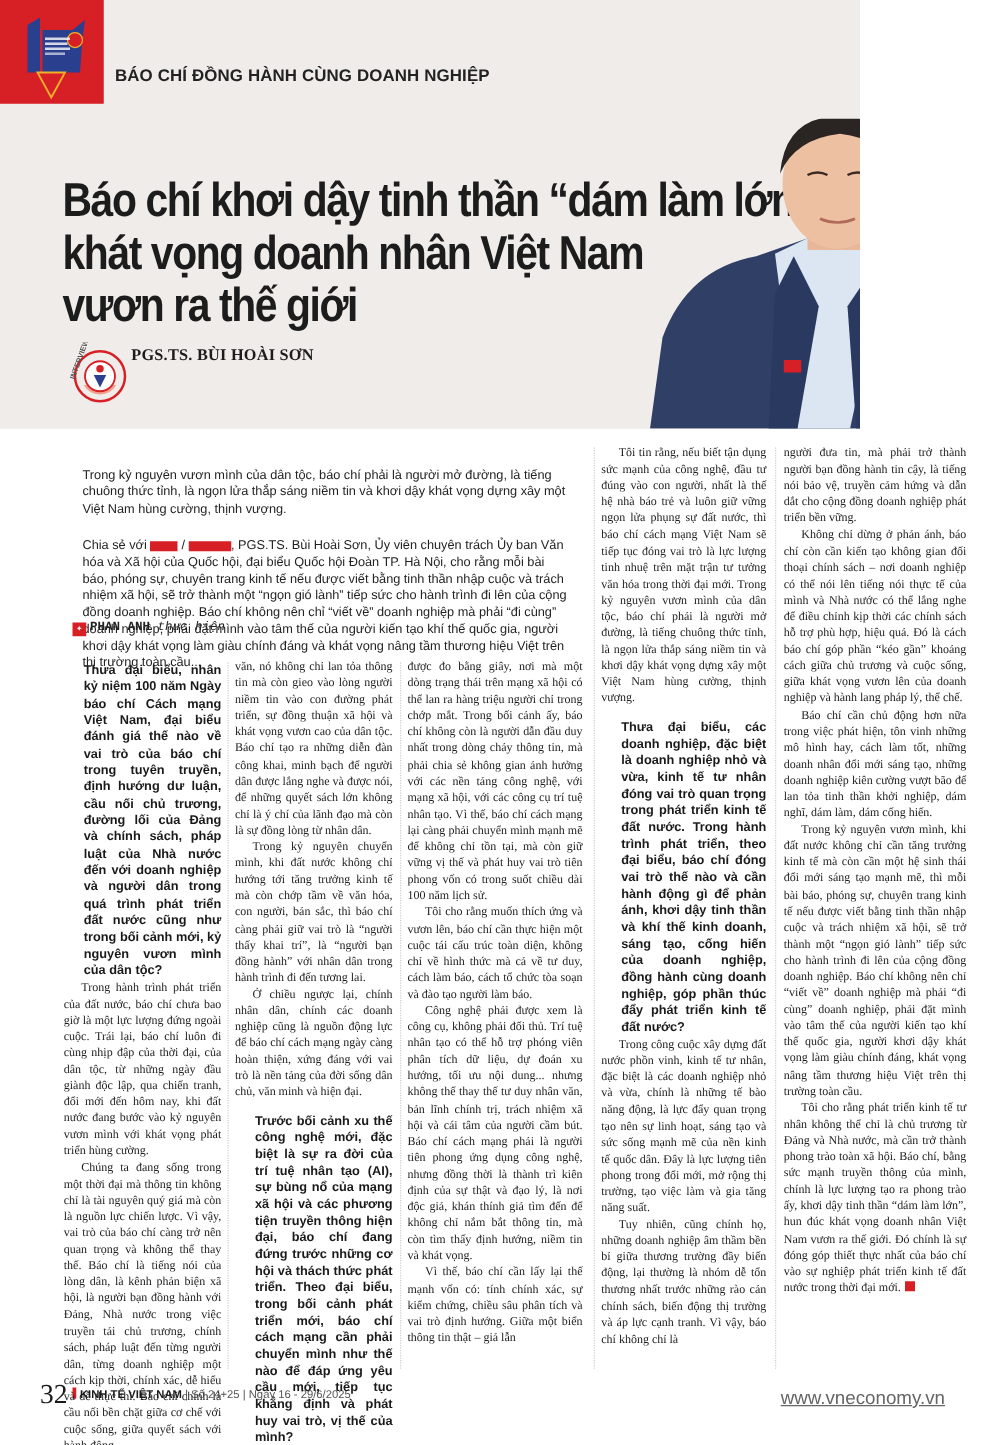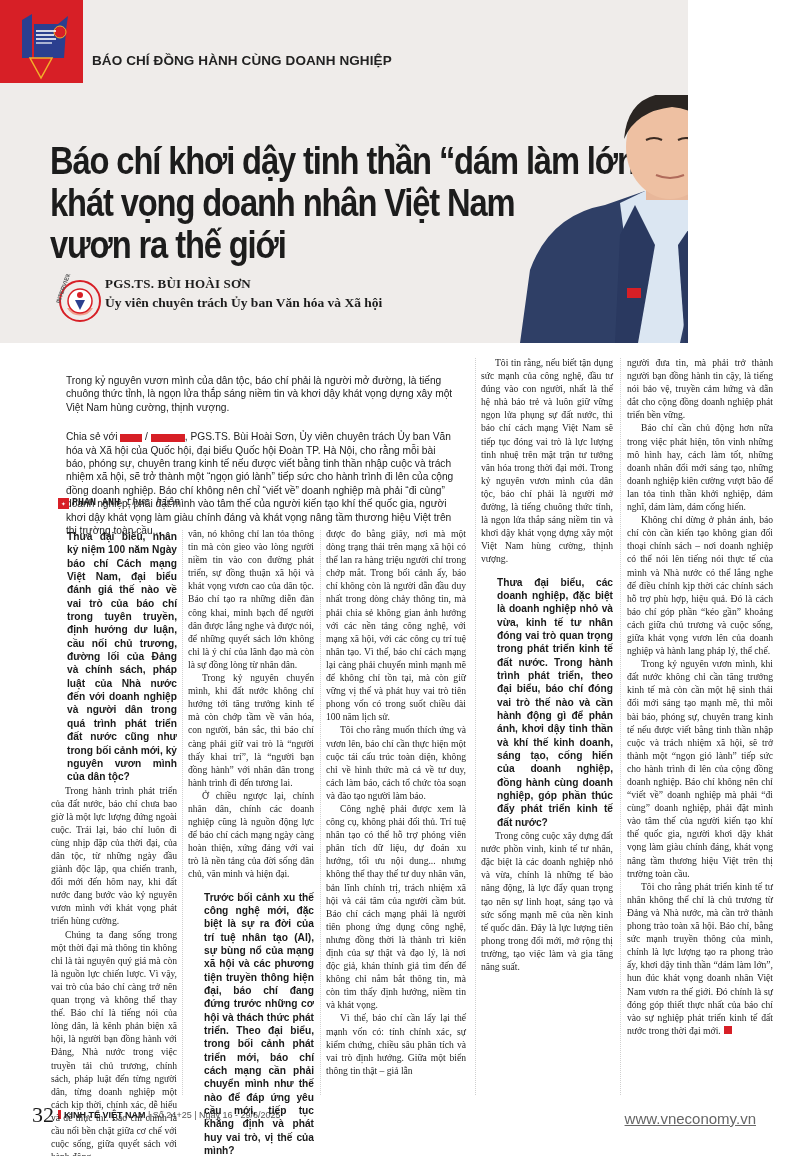--- a/index.html
+++ b/index.html
@@ -70,21 +70,20 @@
   <svg class="interview-badge" viewBox="0 0 52 52">
     <circle cx="27" cy="27" r="20" fill="none" stroke="#d71f26" stroke-width="2"></circle>
     <path d="M14 34 A15 15 0 0 0 40 34 Z" fill="#f1a08f"></path>
     <circle cx="27" cy="27" r="12" fill="#fff" stroke="#d71f26" stroke-width="1.5"></circle>
     <circle cx="27" cy="21" r="3" fill="#d71f26"></circle>
     <path d="M22 26 L32 26 L27 36 Z" fill="#2b3f8f"></path>
     <text x="4" y="26" font-size="6" font-family="Liberation Sans, sans-serif" font-weight="bold" fill="#555" transform="rotate(-70 8 26)">INTERVIEW</text>
   </svg>
   <div class="author-name">PGS.TS. BÙI HOÀI SƠN</div>
   <div class="author-title">
-    <div>Ủy viên chuyên trách Ủy ban Văn hóa và Xã hội</div>
   </div>
 
   <svg class="portrait" viewBox="0 0 280 248">
     <path d="M0 248 L10 175 Q30 120 85 110 L125 96 L175 96 L210 110 Q250 125 262 170 L270 248 Z" fill="#2f3f66"></path>
     <path d="M100 108 L125 96 L175 96 L190 110 L160 248 L118 248 Z" fill="#dbe6f2"></path>
     <path d="M115 110 L135 150 L118 248 L95 248 L100 140 Z" fill="#2a3960"></path>
     <path d="M185 110 L158 150 L165 248 L200 248 L195 140 Z" fill="#2a3960"></path>
     <rect x="107" y="193" width="14" height="10" fill="#d71f26"></rect>
     <rect x="126" y="70" width="48" height="35" fill="#e8b79a"></rect>
     <ellipse cx="150" cy="52" rx="44" ry="52" fill="#eec0a2"></ellipse>
@@ -101,25 +100,26 @@
 </div>
 <div class="byline">
   <span class="sq">✦</span><b>PHAN ANH</b> <i>thực hiện</i>
 </div>
 
 <div class="col" id="col4" style="left: 481px; top: 356px; width: 132px; font-size: 9.6px; line-height: 13.1px;">
     <p>Tôi tin rằng, nếu biết tận dụng sức mạnh của công nghệ, đầu tư đúng vào con người, nhất là thế hệ nhà báo trẻ và luôn giữ vững ngọn lửa phụng sự đất nước, thì báo chí cách mạng Việt Nam sẽ tiếp tục đóng vai trò là lực lượng tinh nhuệ trên mặt trận tư tưởng văn hóa trong thời đại mới. Trong kỷ nguyên vươn mình của dân tộc, báo chí phải là người mở đường, là tiếng chuông thức tỉnh, là ngọn lửa thắp sáng niềm tin và khơi dậy khát vọng dựng xây một Việt Nam hùng cường, thịnh vượng.</p>
     <div class="gap"></div>
     <p class="q">Thưa đại biểu, các doanh nghiệp, đặc biệt là doanh nghiệp nhỏ và vừa, kinh tế tư nhân đóng vai trò quan trọng trong phát triển kinh tế đất nước. Trong hành trình phát triển, theo đại biểu, báo chí đóng vai trò thế nào và cần hành động gì để phản ánh, khơi dậy tinh thần và khí thế kinh doanh, sáng tạo, cống hiến của doanh nghiệp, đồng hành cùng doanh nghiệp, góp phần thúc đẩy phát triển kinh tế đất nước?</p>
     <p>Trong công cuộc xây dựng đất nước phồn vinh, kinh tế tư nhân, đặc biệt là các doanh nghiệp nhỏ và vừa, chính là những tế bào năng động, là lực đẩy quan trọng tạo nên sự linh hoạt, sáng tạo và sức sống mạnh mẽ của nền kinh tế quốc dân. Đây là lực lượng tiên phong trong đổi mới, mở rộng thị trường, tạo việc làm và gia tăng năng suất.</p>
+    <p>Tuy nhiên, cũng chính họ, những doanh nghiệp âm thầm bền bỉ giữa thương trường đầy biến động, lại thường là nhóm dễ tổn thương nhất trước những rào cản chính sách, biến động thị trường và áp lực cạnh tranh. Vì vậy, báo chí không chỉ là</p>
   </div>
 <div class="col" id="col5" style="left: 627px; top: 356px; width: 146px; font-size: 9.6px; line-height: 13.1px;">
     <p class="noind">người đưa tin, mà phải trở thành người bạn đồng hành tin cậy, là tiếng nói bảo vệ, truyền cảm hứng và dẫn dắt cho cộng đồng doanh nghiệp phát triển bền vững.</p>
+    <p>Không chỉ dừng ở phản ánh, báo chí còn cần kiến tạo không gian đối thoại chính sách – nơi doanh nghiệp có thể nói lên tiếng nói thực tế của mình và Nhà nước có thể lắng nghe để điều chỉnh kịp thời các chính sách hỗ trợ phù hợp, hiệu quả. Đó là cách báo chí góp phần “kéo gần” khoảng cách giữa chủ trương và cuộc sống, giữa khát vọng vươn lên của doanh nghiệp và hành lang pháp lý, thể chế.</p>
     <p>Báo chí cần chủ động hơn nữa trong việc phát hiện, tôn vinh những mô hình hay, cách làm tốt, những doanh nhân đổi mới sáng tạo, những doanh nghiệp kiên cường vượt bão để lan tỏa tinh thần khởi nghiệp, dám nghĩ, dám làm, dám cống hiến.</p>
-    <p>Không chỉ dừng ở phản ánh, báo chí còn cần kiến tạo không gian đối thoại chính sách – nơi doanh nghiệp có thể nói lên tiếng nói thực tế của mình và Nhà nước có thể lắng nghe để điều chỉnh kịp thời các chính sách hỗ trợ phù hợp, hiệu quả. Đó là cách báo chí góp phần “kéo gần” khoảng cách giữa chủ trương và cuộc sống, giữa khát vọng vươn lên của doanh nghiệp và hành lang pháp lý, thể chế.</p>
     <p>Trong kỷ nguyên vươn mình, khi đất nước không chỉ cần tăng trưởng kinh tế mà còn cần một hệ sinh thái đổi mới sáng tạo mạnh mẽ, thì mỗi bài báo, phóng sự, chuyên trang kinh tế nếu được viết bằng tinh thần nhập cuộc và trách nhiệm xã hội, sẽ trở thành một “ngọn gió lành” tiếp sức cho hành trình đi lên của cộng đồng doanh nghiệp. Báo chí không nên chỉ “viết về” doanh nghiệp mà phải “đi cùng” doanh nghiệp, phải đặt mình vào tâm thế của người kiến tạo khí thế quốc gia, người khơi dậy khát vọng làm giàu chính đáng, khát vọng nâng tầm thương hiệu Việt trên thị trường toàn cầu.</p>
     <p>Tôi cho rằng phát triển kinh tế tư nhân không thể chỉ là chủ trương từ Đảng và Nhà nước, mà cần trở thành phong trào toàn xã hội. Báo chí, bằng sức mạnh truyền thông của mình, chính là lực lượng tạo ra phong trào ấy, khơi dậy tinh thần “dám làm lớn”, hun đúc khát vọng doanh nhân Việt Nam vươn ra thế giới. Đó chính là sự đóng góp thiết thực nhất của báo chí vào sự nghiệp phát triển kinh tế đất nước trong thời đại mới.<span class="endmark"></span></p>
   </div>
 
 <div class="col-rule" style="left: 182px; top: 530px; height: 565px;"></div>
 <div class="col-rule" style="left:475px; top:358px; height:737px;"></div>
 <div class="col-rule" style="left:620px; top:358px; height:737px;"></div>
 
 <div class="footer">
   <div class="page-num">32</div>

